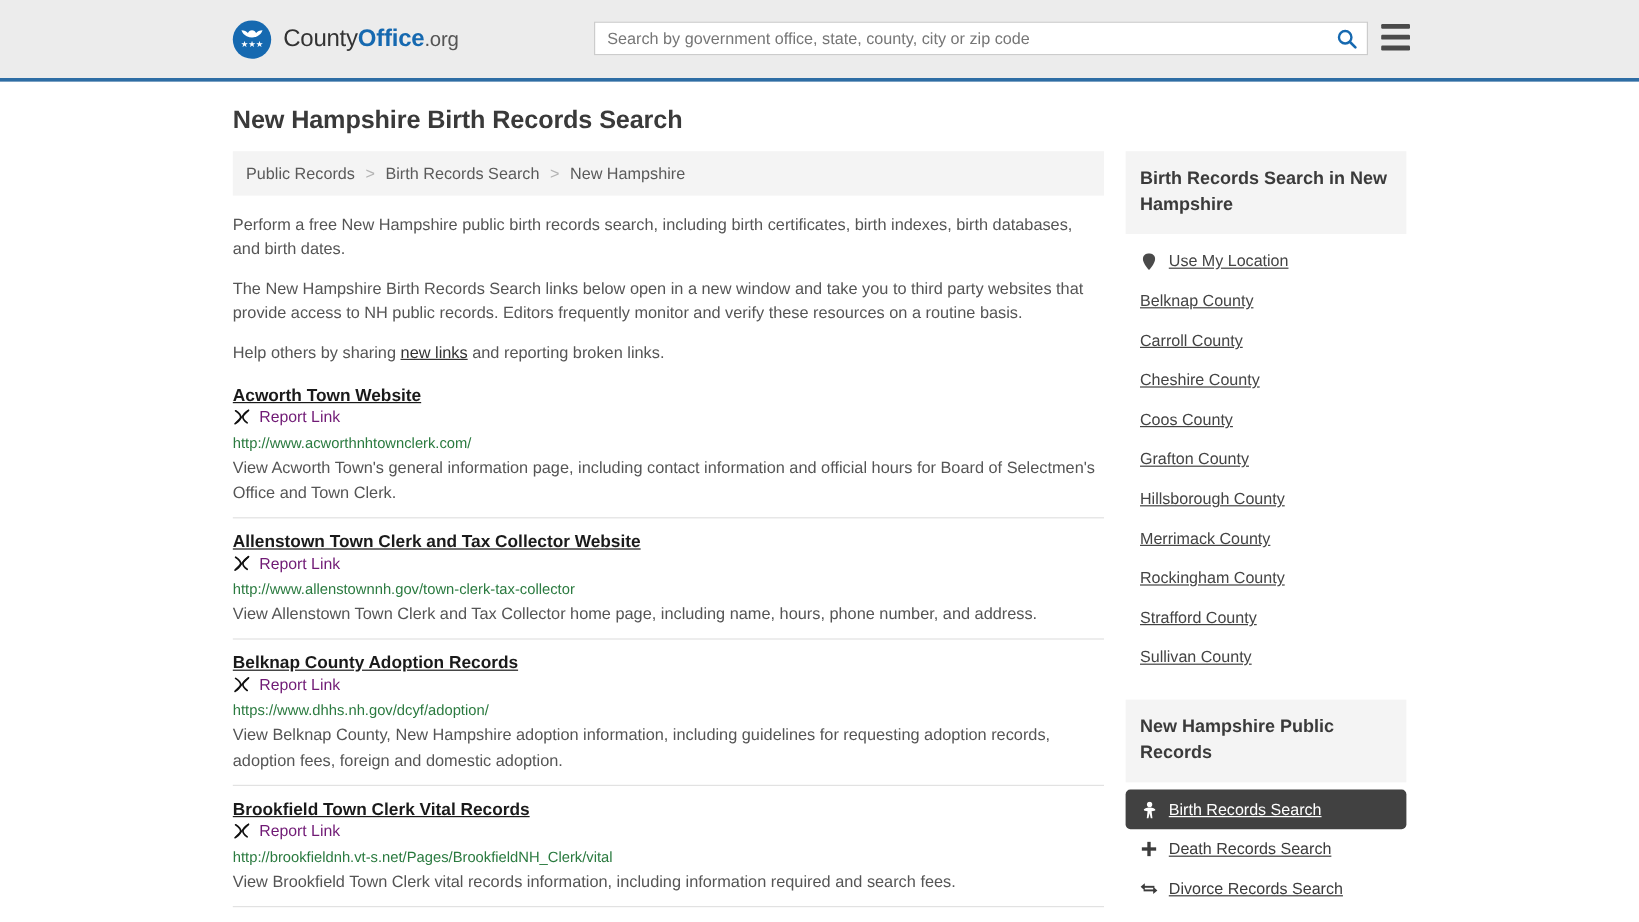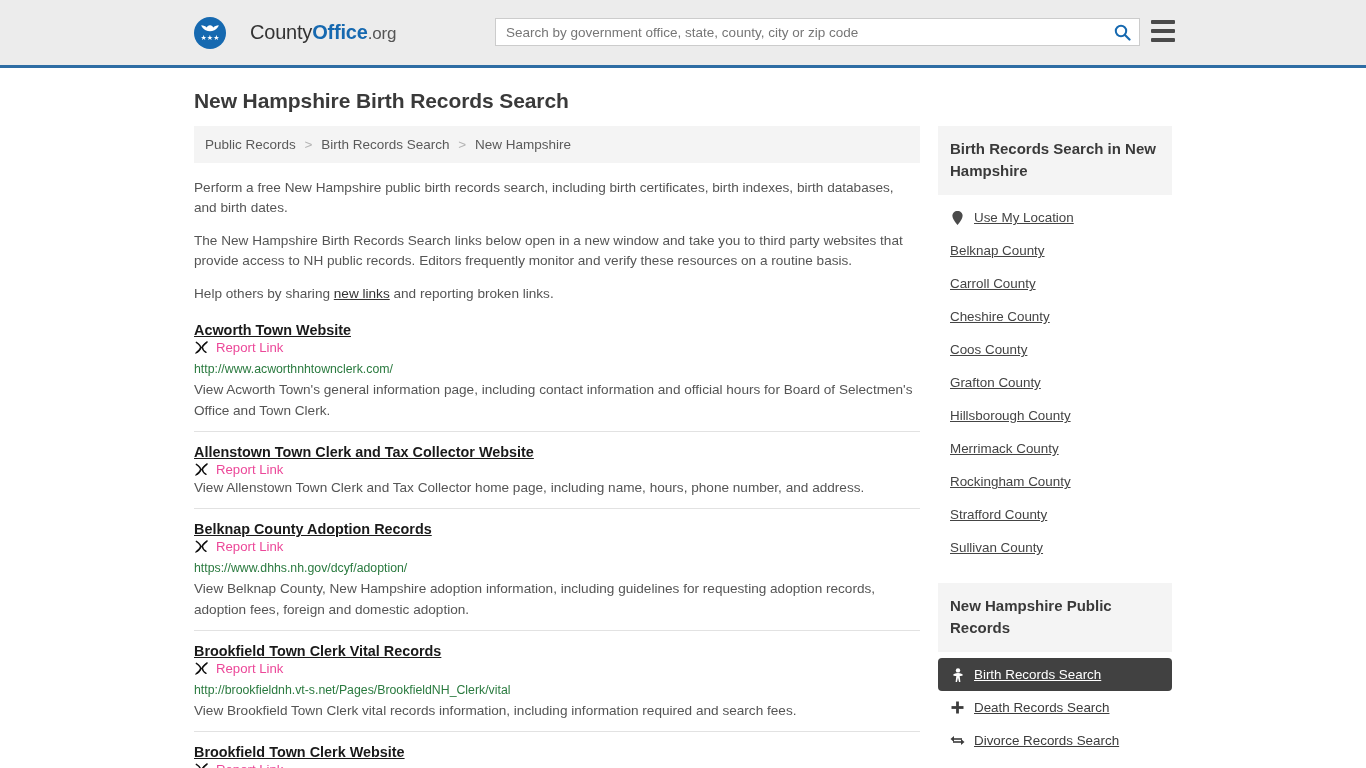--- a/index.html
+++ b/index.html
@@ -18,21 +18,21 @@
     background: #ececec;
     border-bottom: 3px solid #2e6da4;
     display: flex;
     align-items: center;
     position: relative;
   }
   .brand {
     display: flex;
     align-items: center;
     margin-left: 194px;
-    gap: 24px;
+    gap: 10px;
     text-decoration: none;
   }
   .brand-mark {
     width: 32px; height: 32px;
     border-radius: 50%;
     background: #1669b0;
     display: flex;
     flex-direction: column;
     align-items: center;
     justify-content: center;
@@ -180,21 +180,21 @@
     color: #1a1a1a;
     text-decoration: underline;
     cursor: pointer;
     line-height: 18px;
   }
   .report-link {
     display: flex;
     align-items: center;
     gap: 7px;
     font-size: 13.2px;
-    color: #ec4899;
+    color: #701a75;
     cursor: pointer;
     white-space: nowrap;
     padding-top: 1px;
   }
   .result-url {
     font-size: 12.3px;
     color: #2a7a3f;
     margin: 6px 0 2px 0;
     line-height: 16px;
     word-break: break-all;
@@ -328,20 +328,21 @@
             <a class="result-title" href="#">Allenstown Town Clerk and Tax Collector Website</a>
             <div class="report-link">
               <svg width="15" height="15" viewBox="0 0 16 16">
                 <path d="M2.5 2.5 C5.5 4.5 7 6.5 7 8 C7 10 5 12 3.2 13.2" fill="none" stroke="#111" stroke-width="1.5" stroke-linecap="round"></path>
                 <path d="M13.5 2.5 C10.5 4.5 9 6.5 9 8 C9 10 11 12 12.8 13.2" fill="none" stroke="#111" stroke-width="1.5" stroke-linecap="round"></path>
                 <line x1="2" y1="14" x2="14" y2="2" stroke="#111" stroke-width="1.5" stroke-linecap="round"></line>
               </svg>
               <span>Report Link</span>
             </div>
           </div>
+          <div class="result-url">http://www.allenstownnh.gov/town-clerk-tax-collector</div>
           <p class="result-desc">View Allenstown Town Clerk and Tax Collector home page, including name, hours, phone number, and address.</p>
         </div>
 
         <div class="result">
           <div class="result-head">
             <a class="result-title" href="#">Belknap County Adoption Records</a>
             <div class="report-link">
               <svg width="15" height="15" viewBox="0 0 16 16">
                 <path d="M2.5 2.5 C5.5 4.5 7 6.5 7 8 C7 10 5 12 3.2 13.2" fill="none" stroke="#111" stroke-width="1.5" stroke-linecap="round"></path>
                 <path d="M13.5 2.5 C10.5 4.5 9 6.5 9 8 C9 10 11 12 12.8 13.2" fill="none" stroke="#111" stroke-width="1.5" stroke-linecap="round"></path>

